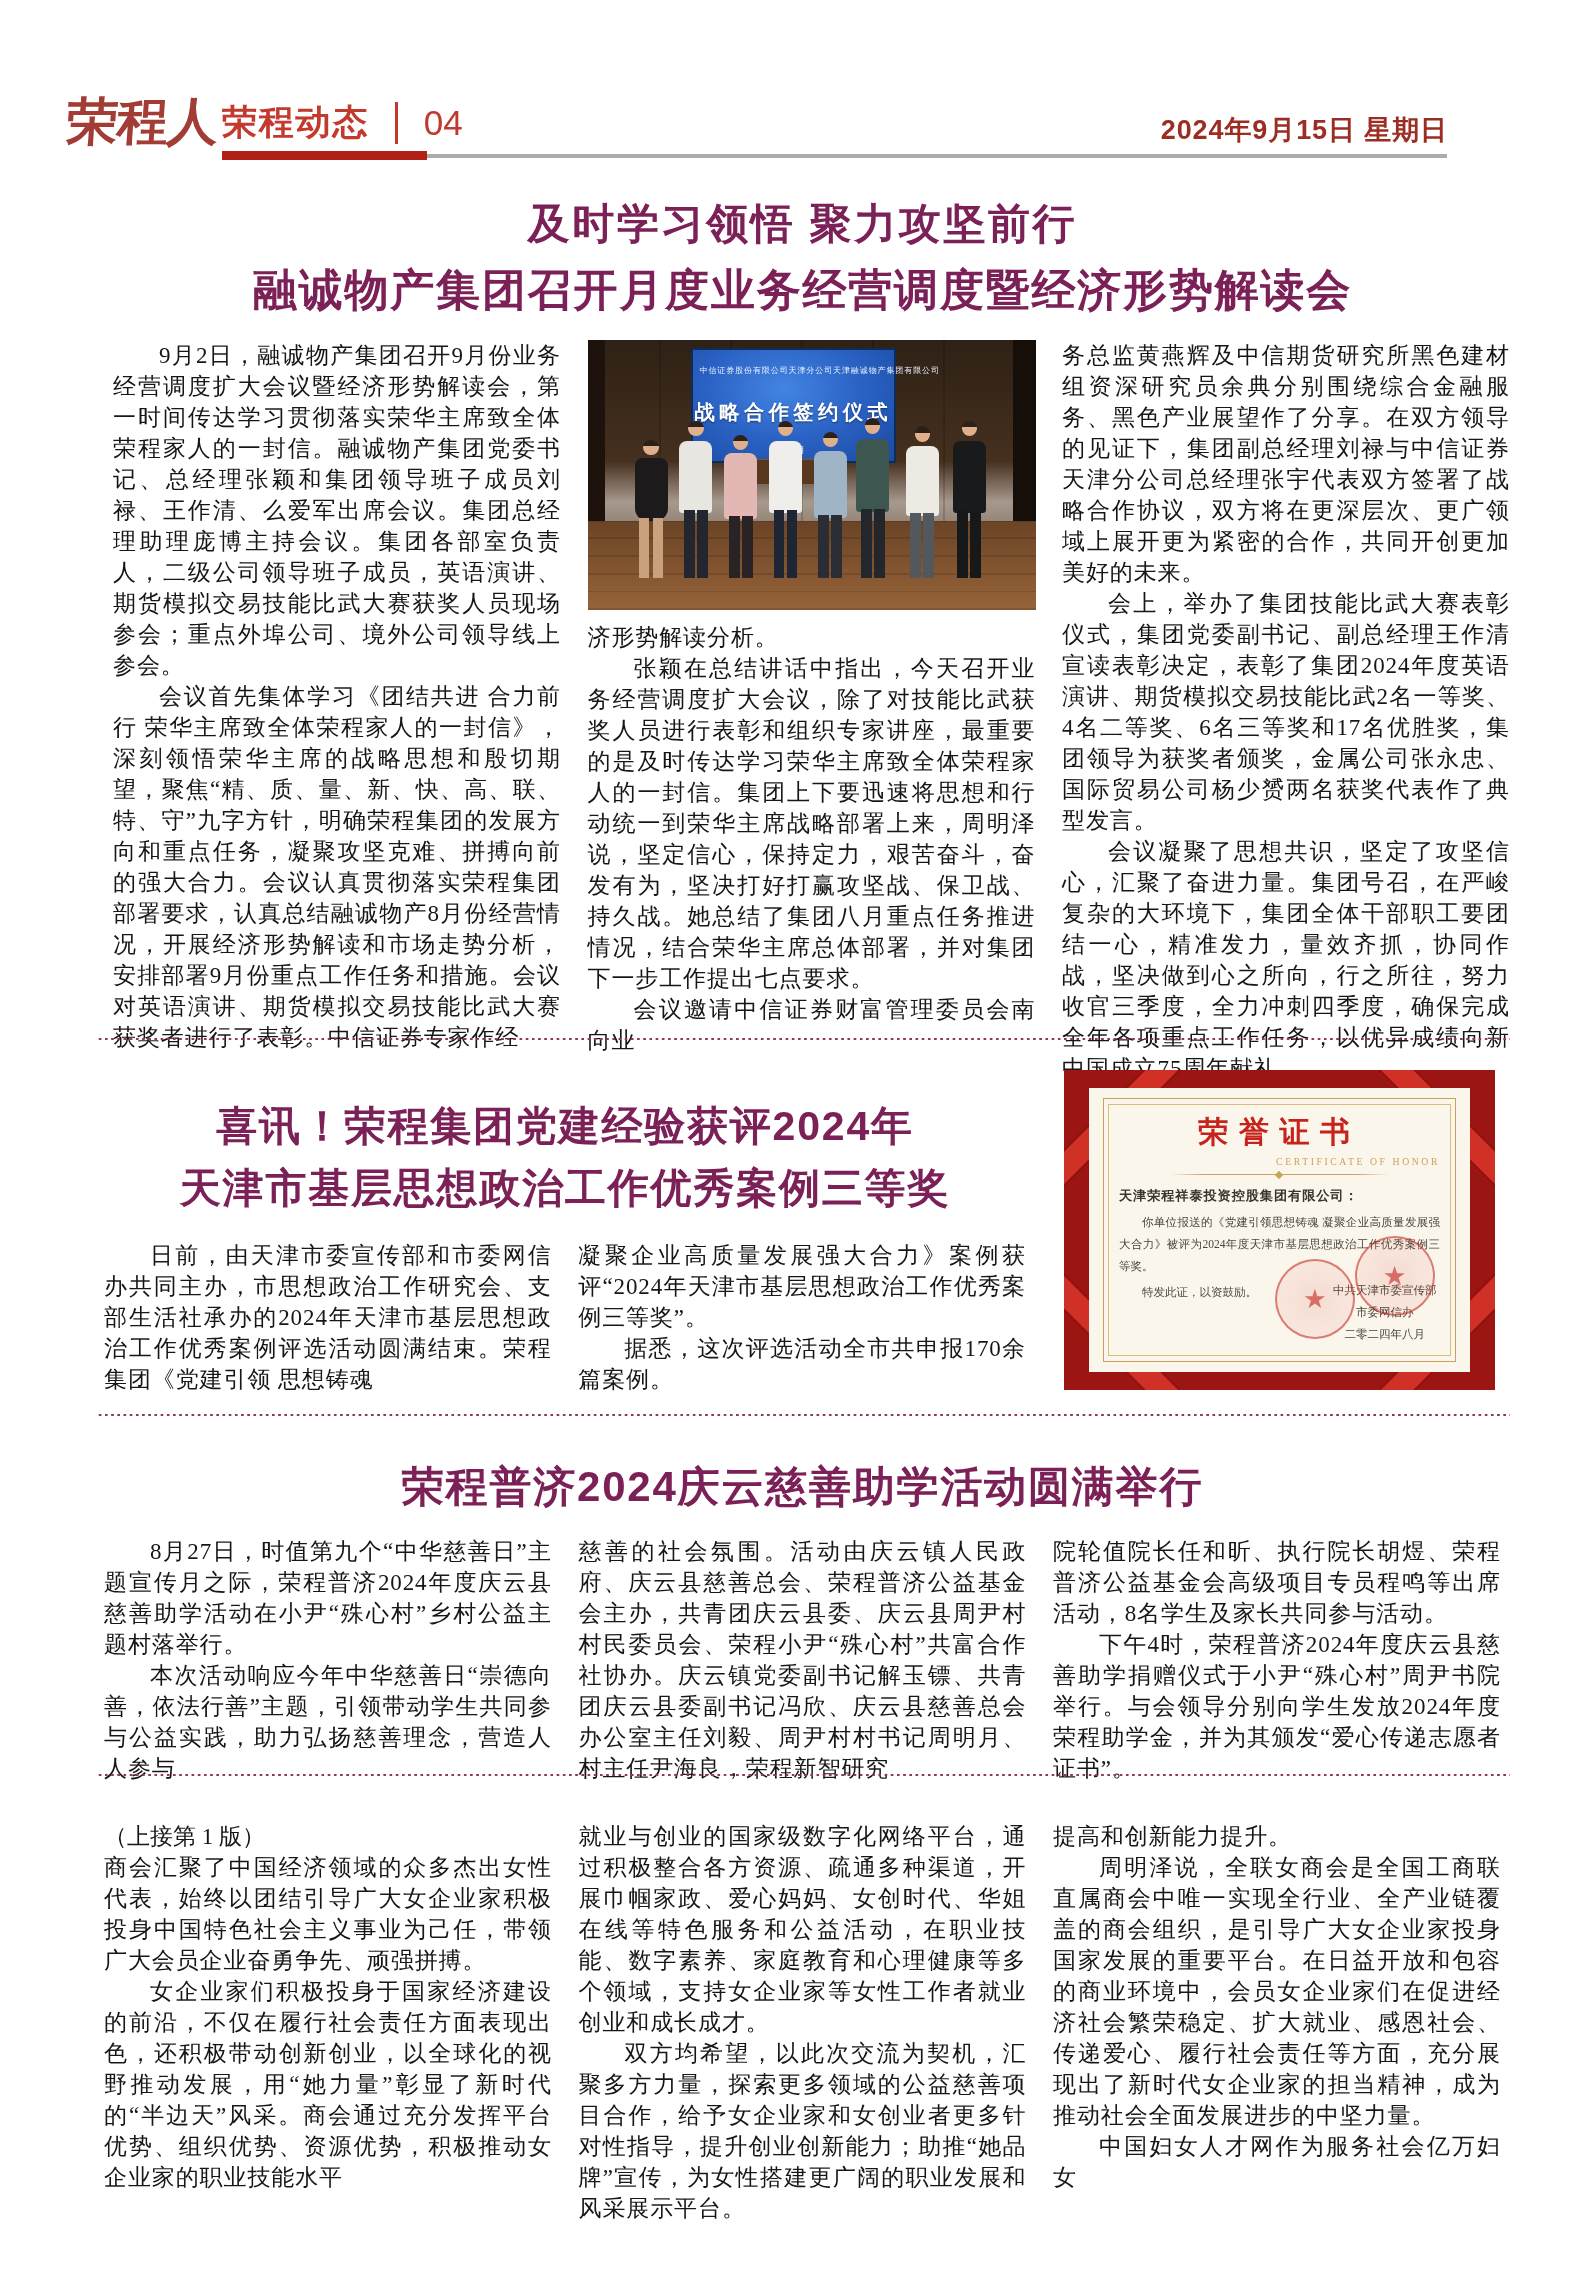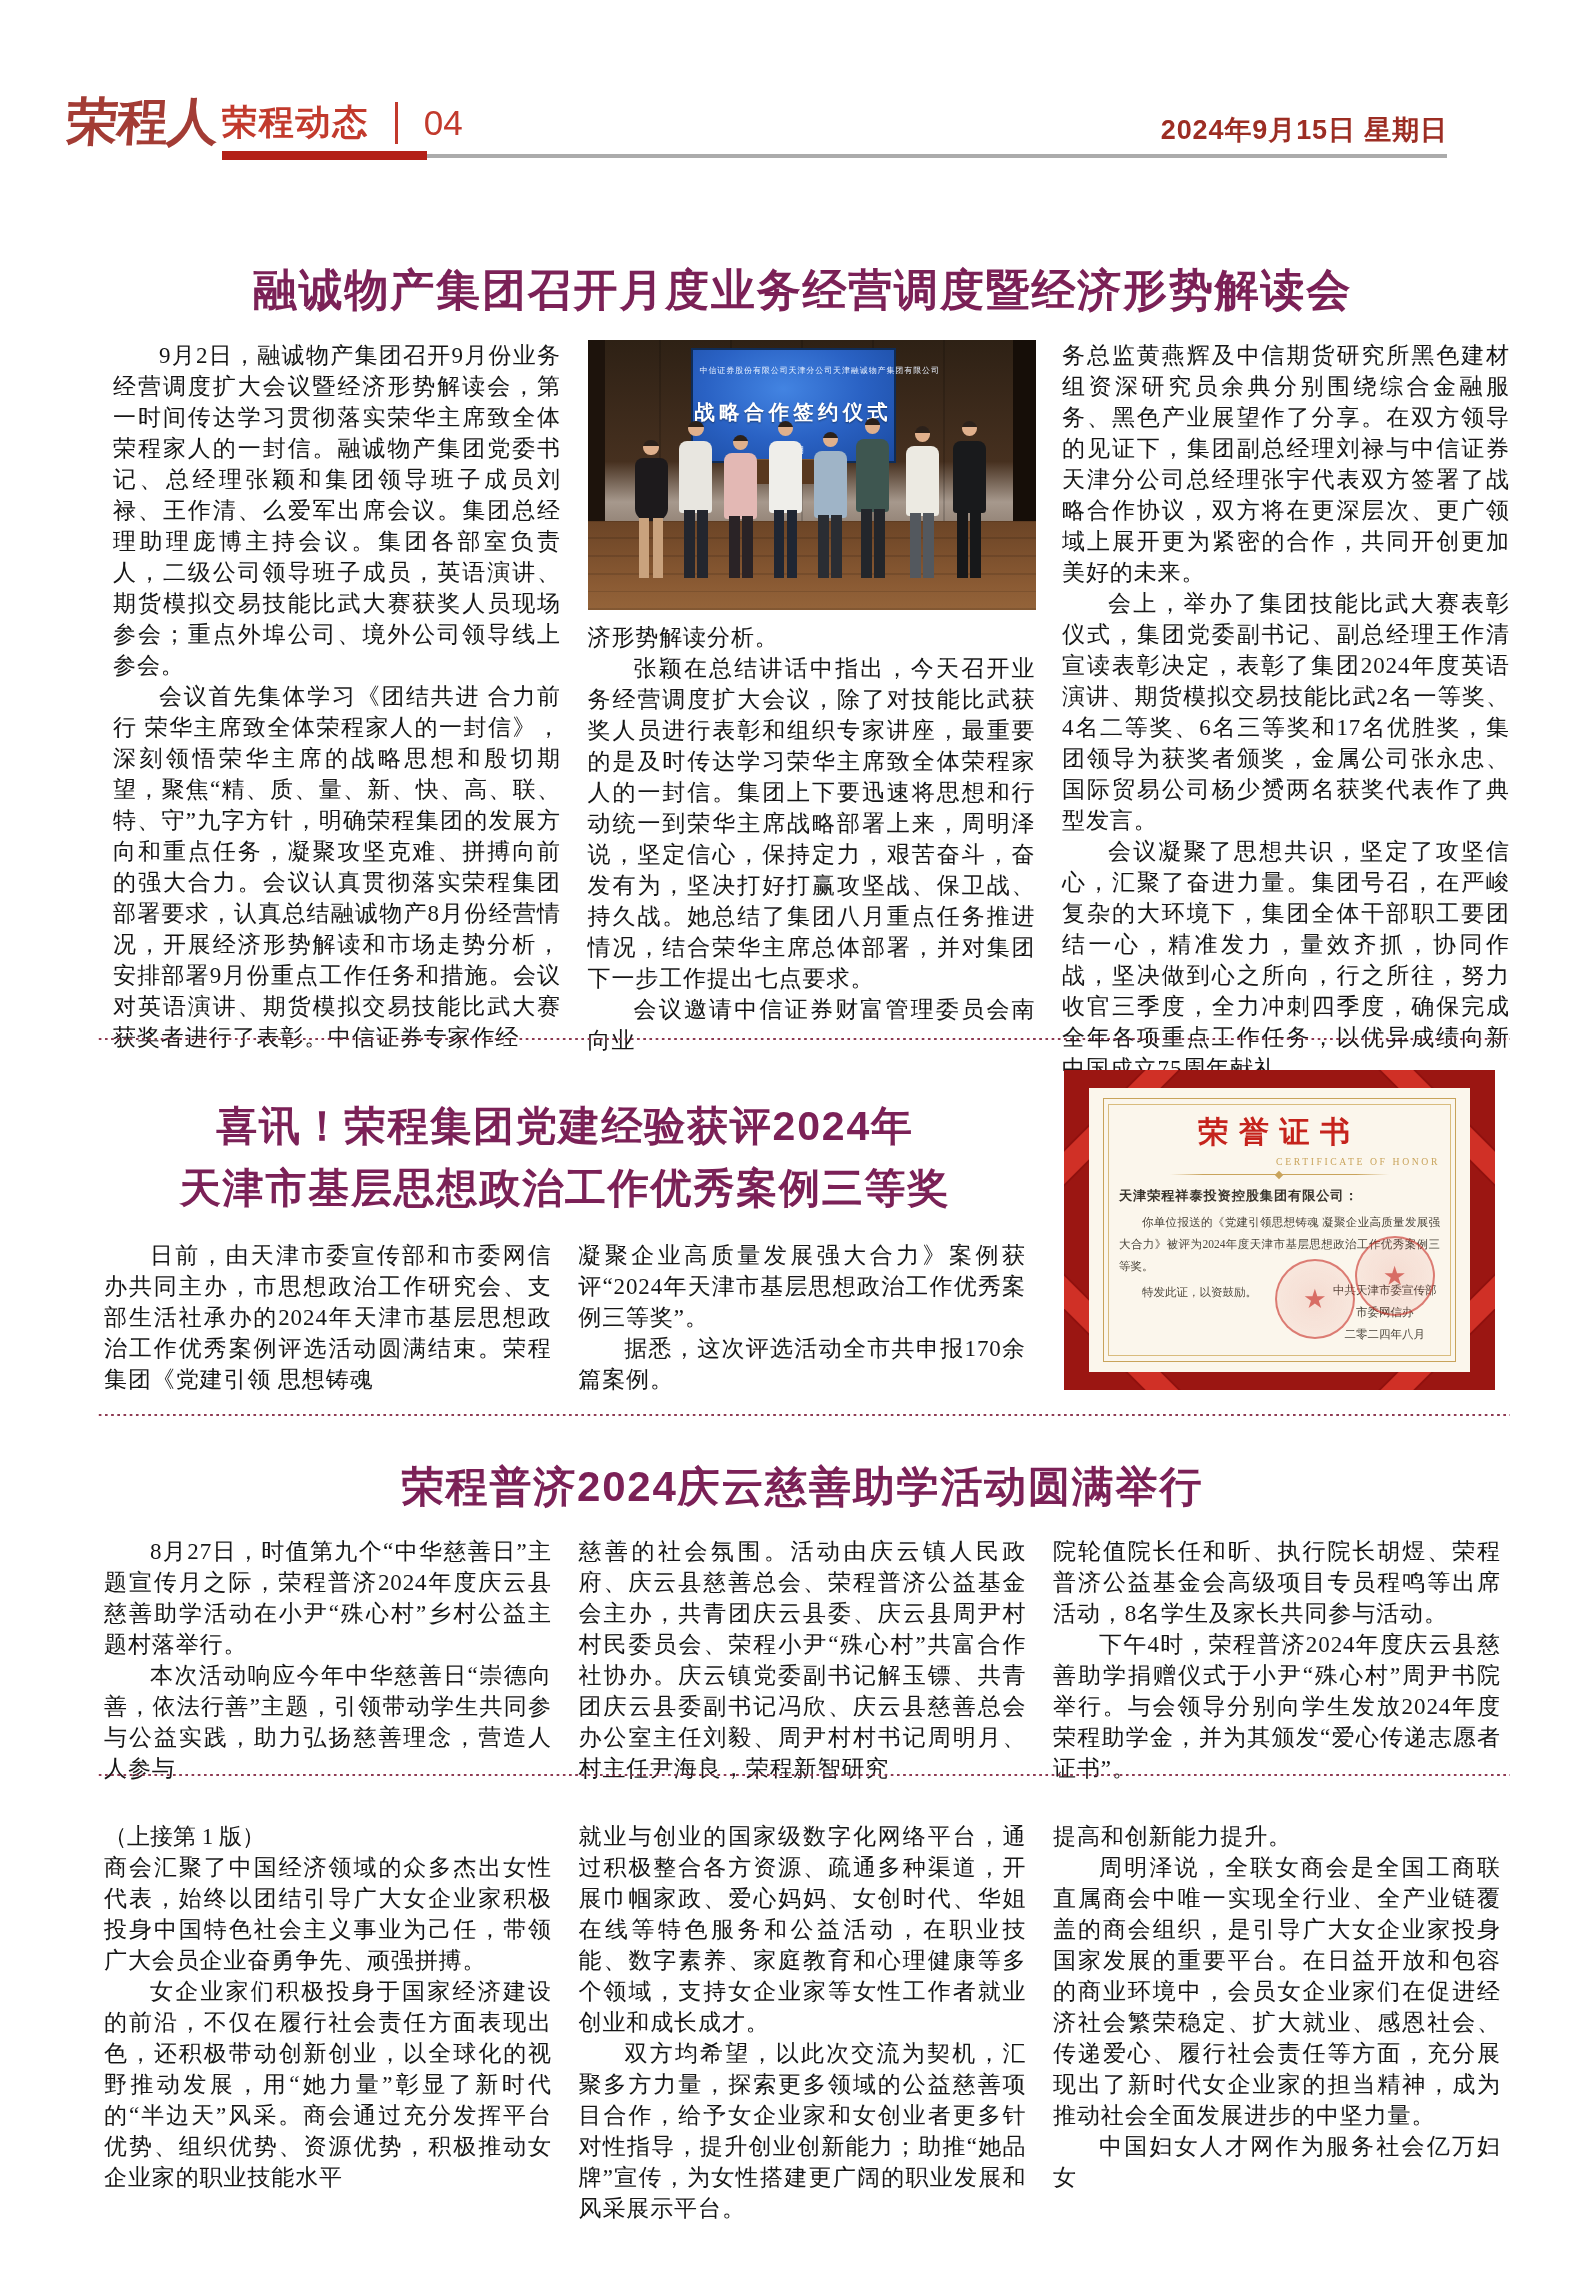--- a/index.html
+++ b/index.html
@@ -115,20 +115,21 @@
   <div class="mast-logo">荣程人</div>
   <div class="mast-group">
     <span class="mast-section">荣程动态</span>
     <span class="mast-vbar"></span>
     <span class="mast-pageno">04</span>
   </div>
   <div class="mast-date">2024年9月15日 星期日</div>
   <div class="mast-rule"></div>
   <div class="mast-rule-red"></div>
 
+  <div class="hl a1-h1">及时学习领悟 聚力攻坚前行</div>
   <div class="hl a1-h2">融诚物产集团召开月度业务经营调度暨经济形势解读会</div>
 
   <div class="cols a1-cols">
     <div class="col">
       <p class="ind">9月2日，融诚物产集团召开9月份业务经营调度扩大会议暨经济形势解读会，第一时间传达学习贯彻落实荣华主席致全体荣程家人的一封信。融诚物产集团党委书记、总经理张颖和集团领导班子成员刘禄、王作清、么爱军出席会议。集团总经理助理庞博主持会议。集团各部室负责人，二级公司领导班子成员，英语演讲、期货模拟交易技能比武大赛获奖人员现场参会；重点外埠公司、境外公司领导线上参会。</p>
       <p class="ind">会议首先集体学习《团结共进 合力前行 荣华主席致全体荣程家人的一封信》，深刻领悟荣华主席的战略思想和殷切期望，聚焦“精、质、量、新、快、高、联、特、守”九字方针，明确荣程集团的发展方向和重点任务，凝聚攻坚克难、拼搏向前的强大合力。会议认真贯彻落实荣程集团部署要求，认真总结融诚物产8月份经营情况，开展经济形势解读和市场走势分析，安排部署9月份重点工作任务和措施。会议对英语演讲、期货模拟交易技能比武大赛获奖者进行了表彰。中信证券专家作经</p>
     </div>
     <div class="col">
       <div class="photo">
         <div class="curtain-l"></div>

